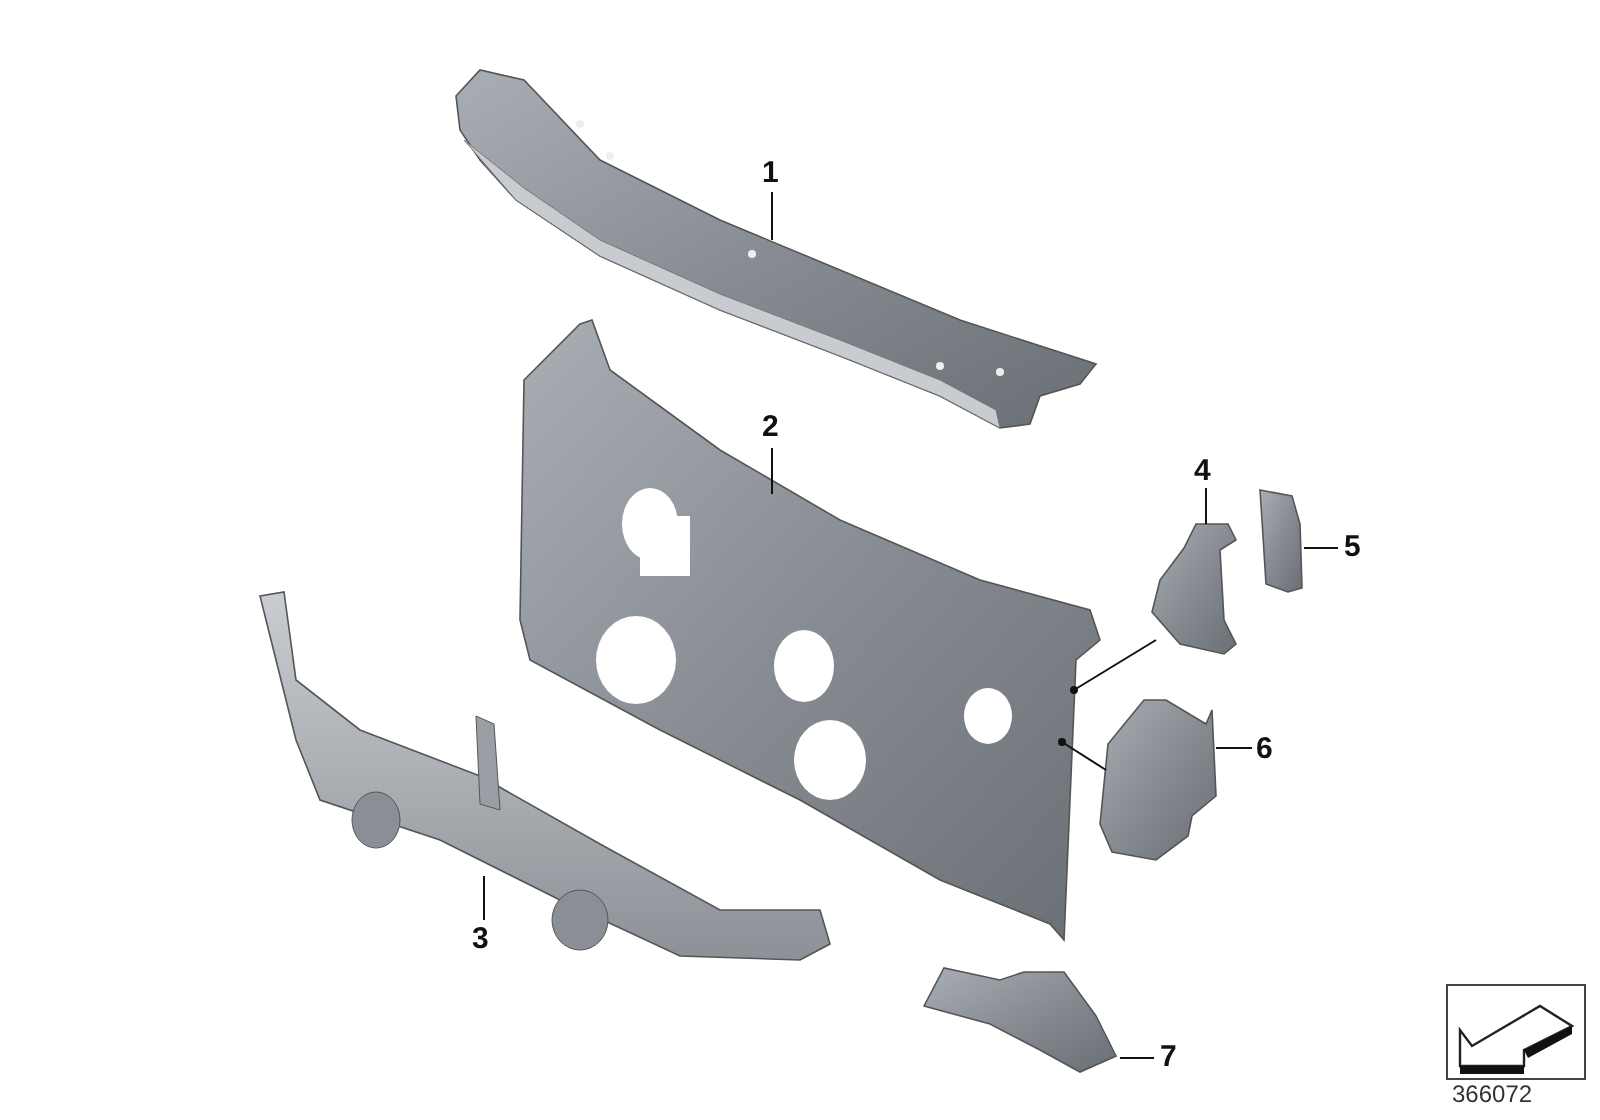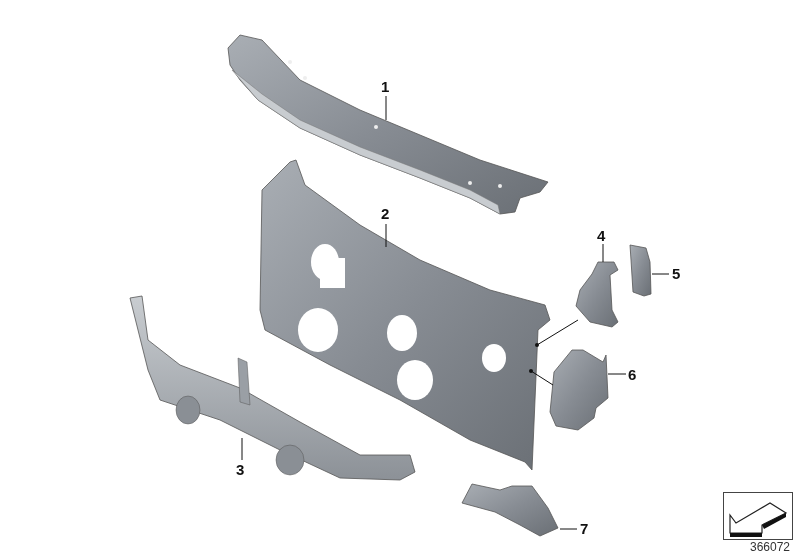--- a/index.html
+++ b/index.html
@@ -1,20 +1,20 @@
 <!DOCTYPE html>
 <html><head>
 <meta charset="utf-8">
 <style>
   html,body{margin:0;padding:0;background:#fff;}
   body{width:800px;height:560px;position:relative;overflow:hidden;font-family:"Liberation Sans",sans-serif;}
   #canvas{position:absolute;left:0;top:0;width:800px;height:560px;}
   .callout{position:absolute;font-weight:bold;font-size:15px;color:#111;font-family:"Liberation Sans",sans-serif;}
   .ref-box{position:absolute;left:723px;top:492px;width:68px;height:46px;border:1px solid #444;background:#fff;}
-  .ref-num{position:absolute;left:726px;top:540px;width:64px;text-align:right;font-size:12px;color:#333;font-family:"Liberation Sans",sans-serif;}
+  .ref-num{position:absolute;left:726px;top:540px;width:64px;text-align:left;font-size:12px;color:#333;font-family:"Liberation Sans",sans-serif;}
 </style>
 </head>
 <body>
 
 <svg id="canvas" viewBox="0 0 800 560" xmlns="http://www.w3.org/2000/svg">
   <defs>
     <linearGradient id="metal" x1="0" y1="0" x2="1" y2="1">
       <stop offset="0" stop-color="#a9aeb4"></stop>
       <stop offset="0.5" stop-color="#878c93"></stop>
       <stop offset="1" stop-color="#6a6f75"></stop>

